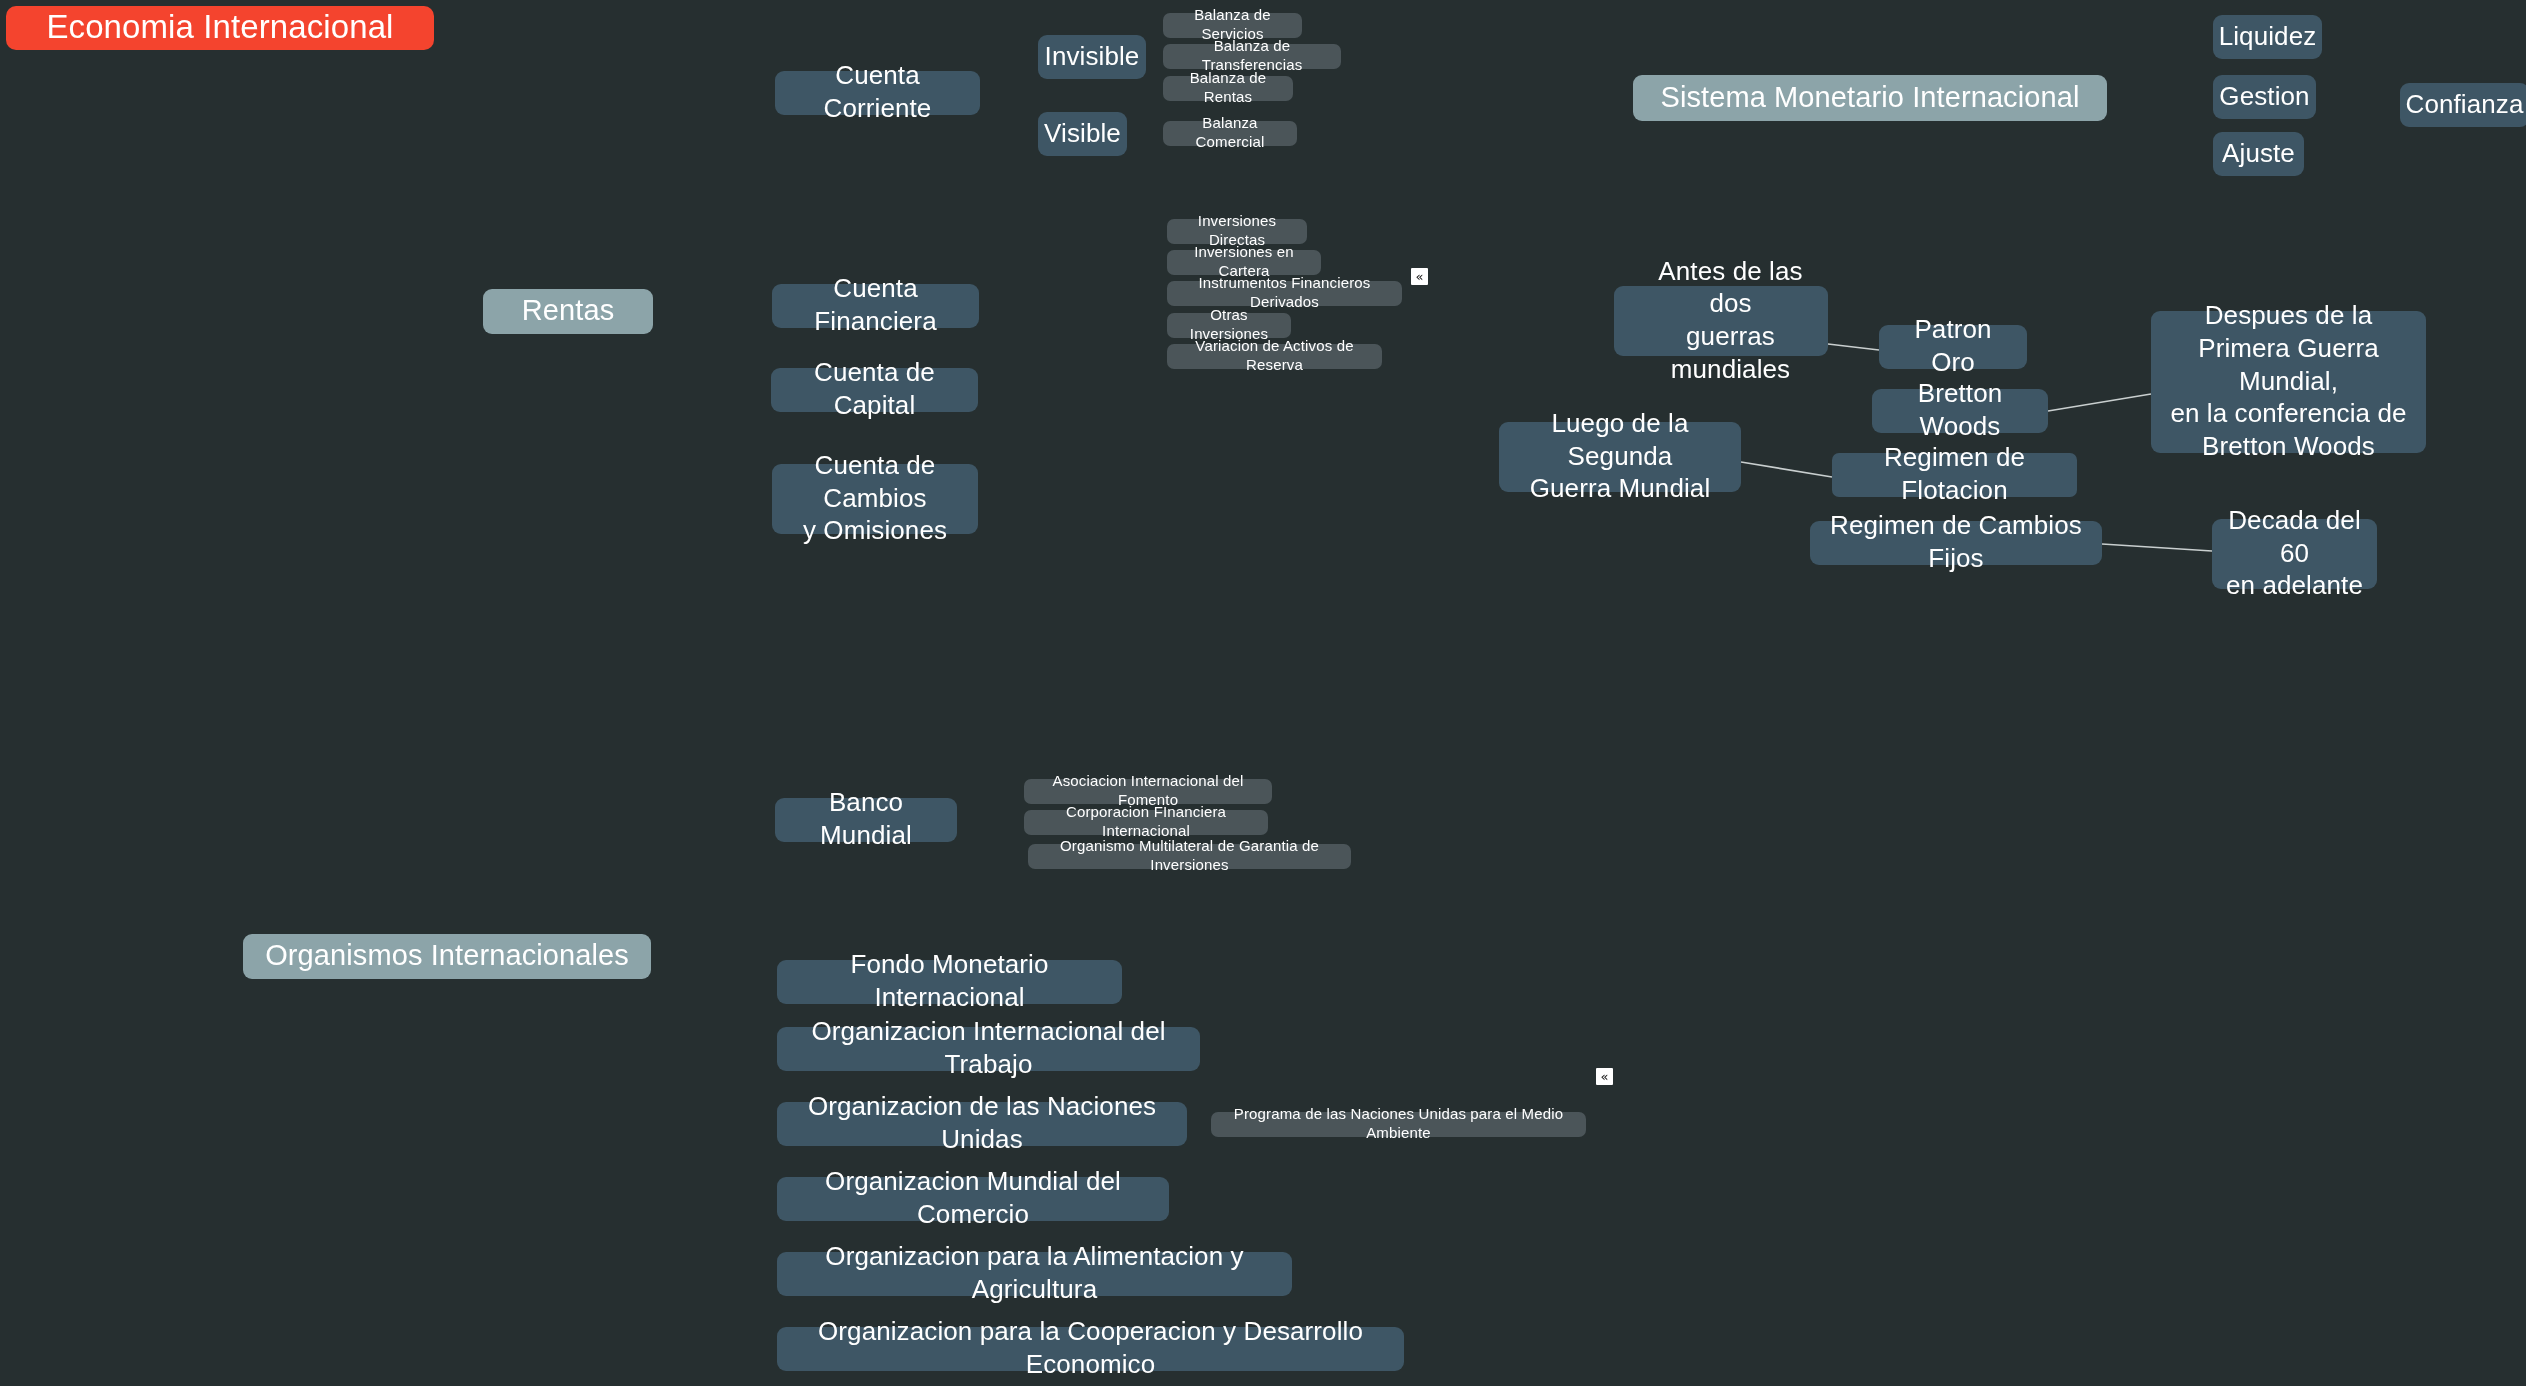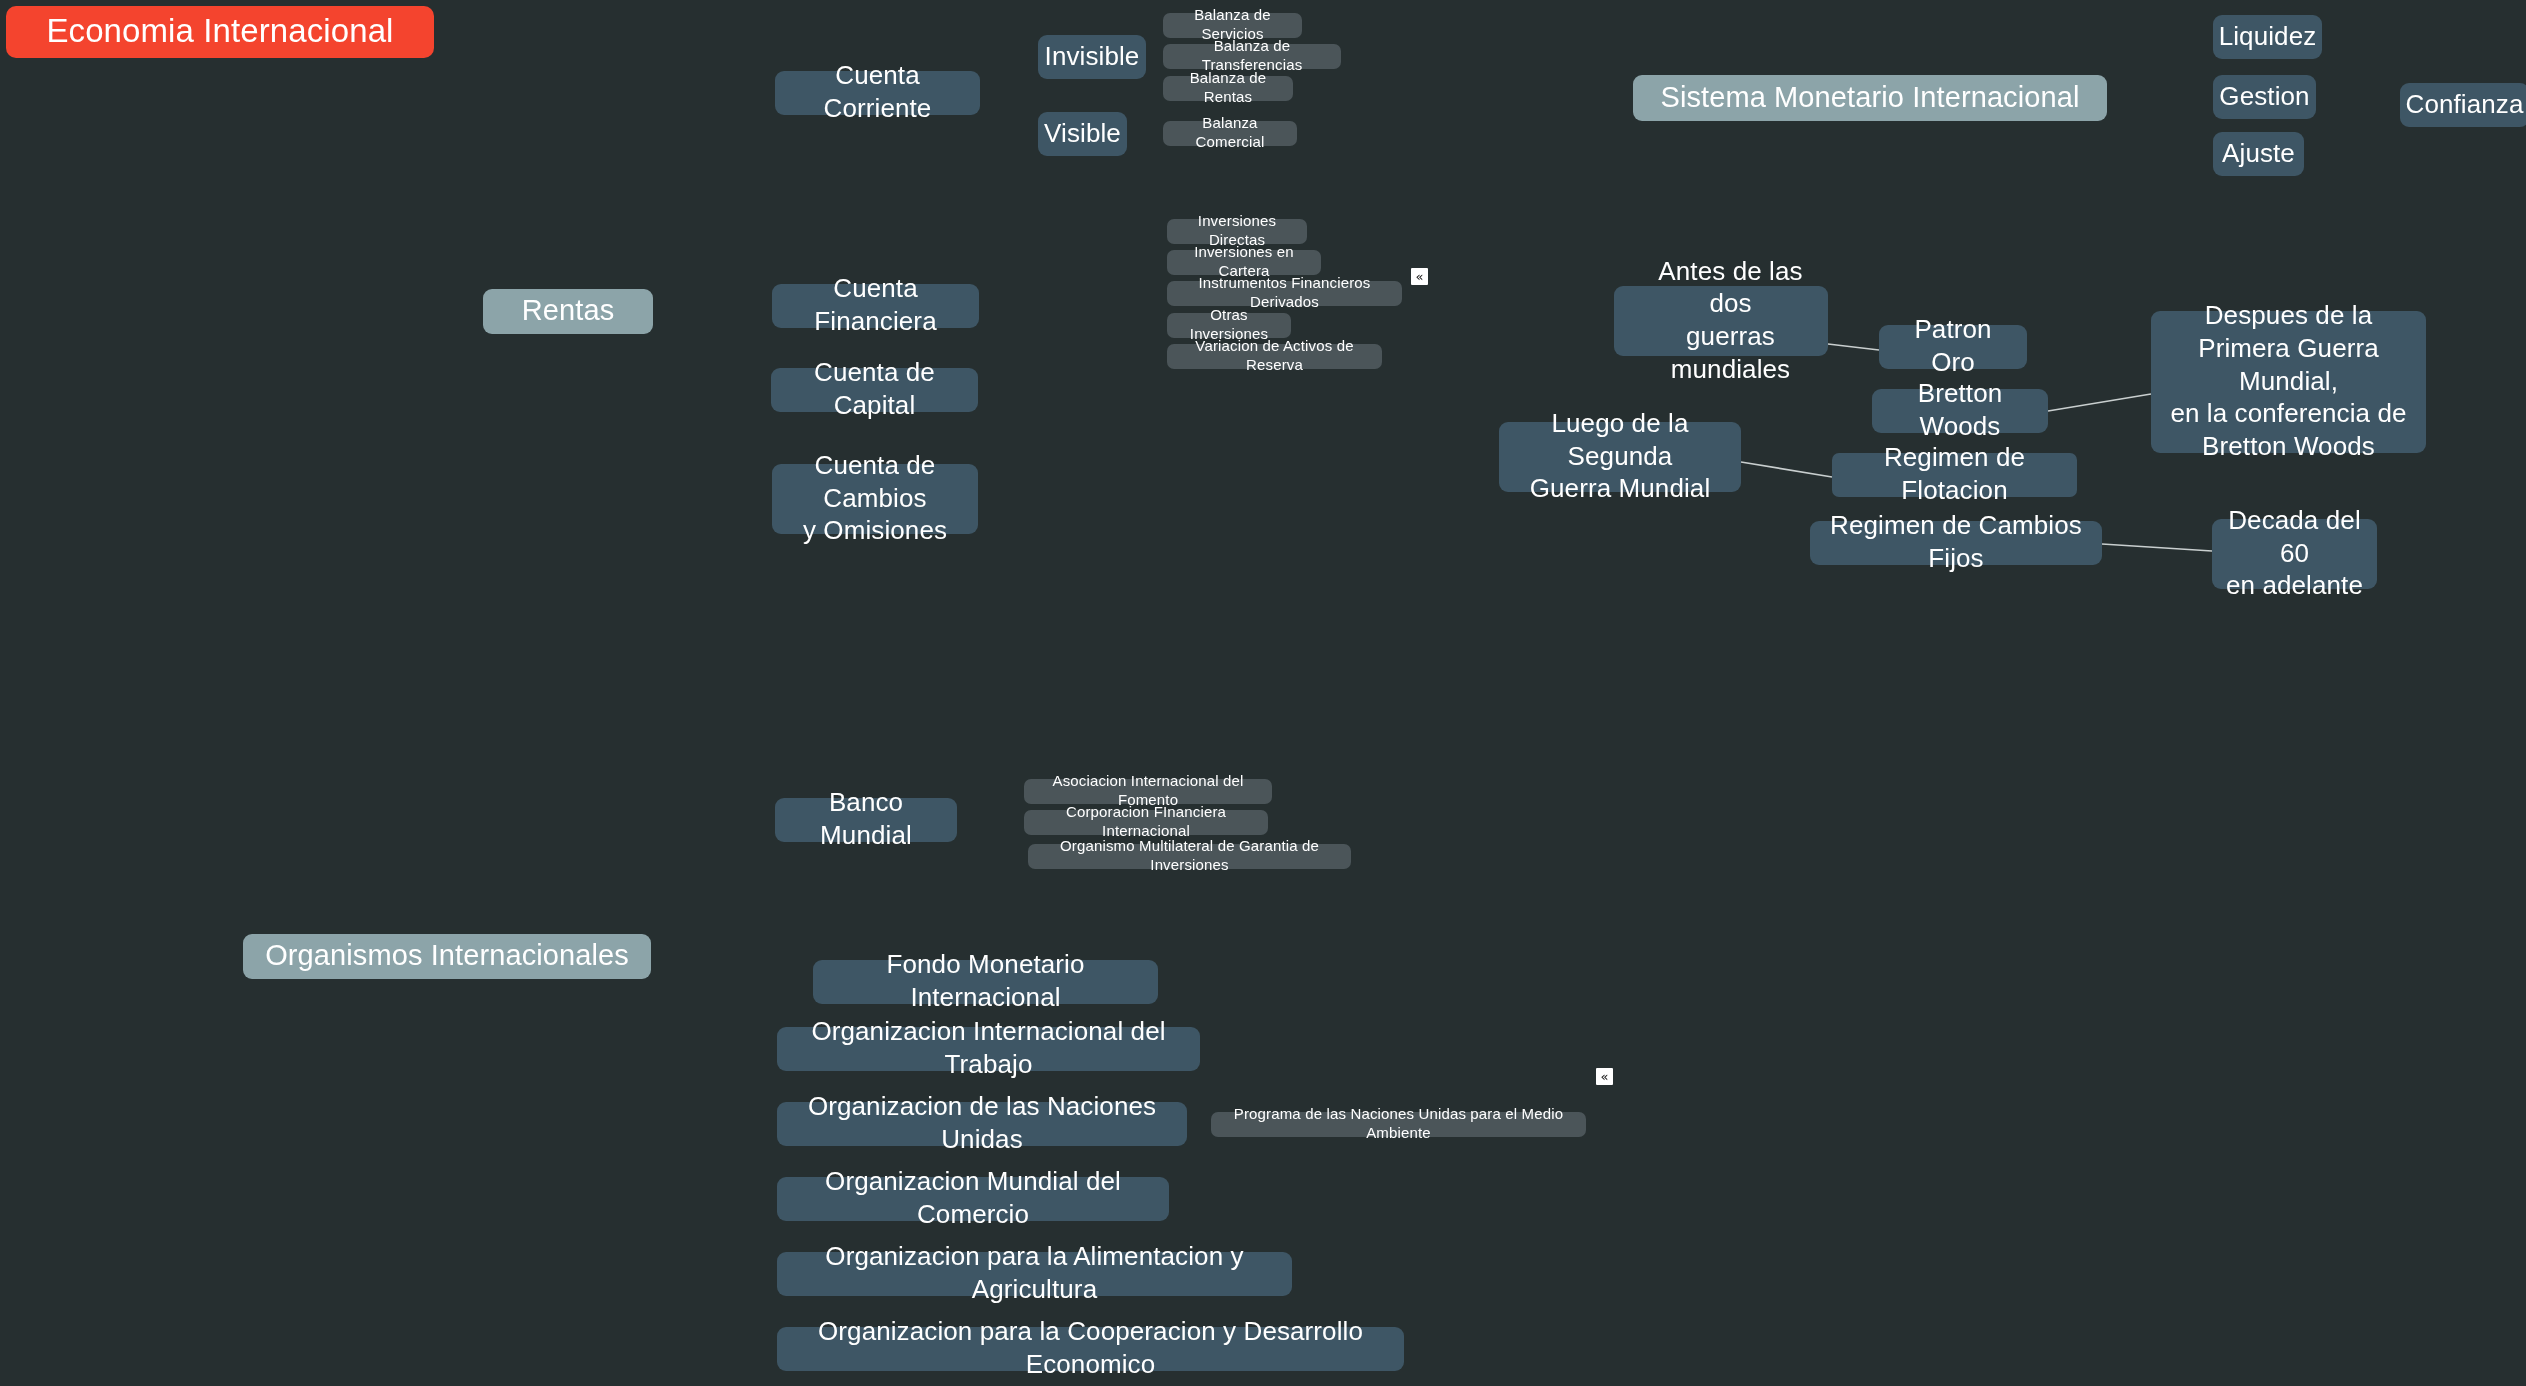--- a/index.html
+++ b/index.html
@@ -85,21 +85,21 @@
 </head>
 <body>
 
 <div id="canvas" style="width: 2526px; height: 1386px; background: rgb(38, 47, 48);">
   <svg id="edges" width="2526" height="1386" viewBox="0 0 2526 1386">
       <line x1="1828" y1="344" x2="1879" y2="350" stroke="#c9cfcf" stroke-width="1.6"></line>
       <line x1="2151" y1="394" x2="2048" y2="411" stroke="#c9cfcf" stroke-width="1.6"></line>
       <line x1="1741" y1="462" x2="1832" y2="477" stroke="#c9cfcf" stroke-width="1.6"></line>
       <line x1="2102" y1="544" x2="2212" y2="551" stroke="#c9cfcf" stroke-width="1.6"></line>
     </svg>
-<div class="node lvl-root" style="left: 6px; top: 6px; width: 428px; height: 52px; text-align: right;">Economia Internacional</div>
+<div class="node lvl-root" style="left: 6px; top: 6px; width: 428px; height: 44px; text-align: right;">Economia Internacional</div>
     <div class="node lvl-1" style="left: 483px; top: 289px; width: 170px; height: 45px;">Rentas</div>
     <div class="node lvl-1" style="left: 243px; top: 934px; width: 408px; height: 45px;">Organismos Internacionales</div>
     <div class="node lvl-1" style="left: 1633px; top: 75px; width: 474px; height: 46px;">Sistema Monetario Internacional</div>
     <div class="node lvl-2" style="left: 775px; top: 71px; width: 205px; height: 44px;">Cuenta Corriente</div>
     <div class="node lvl-2" style="left: 772px; top: 284px; width: 207px; height: 44px;">Cuenta Financiera</div>
     <div class="node lvl-2" style="left: 771px; top: 368px; width: 207px; height: 44px;">Cuenta de Capital</div>
     <div class="node lvl-2" style="left: 772px; top: 464px; width: 206px; height: 70px;">Cuenta de Cambios
 y Omisiones</div>
     <div class="node lvl-2" style="left: 1038px; top: 35px; width: 108px; height: 44px;">Invisible</div>
     <div class="node lvl-2" style="left: 1038px; top: 112px; width: 89px; height: 44px;">Visible</div>
@@ -109,21 +109,21 @@
     <div class="node lvl-3" style="left: 1163px; top: 121px; width: 134px; height: 25px;">Balanza Comercial</div>
     <div class="node lvl-3" style="left: 1167px; top: 219px; width: 140px; height: 25px;">Inversiones Directas</div>
     <div class="node lvl-3" style="left: 1167px; top: 250px; width: 154px; height: 25px;">Inversiones en Cartera</div>
     <div class="node lvl-3" style="left: 1167px; top: 281px; width: 235px; height: 25px;">Instrumentos Financieros Derivados</div>
     <div class="node lvl-3" style="left: 1167px; top: 313px; width: 124px; height: 25px;">Otras Inversiones</div>
     <div class="node lvl-3" style="left: 1167px; top: 344px; width: 215px; height: 25px;">Variacion de Activos de Reserva</div>
     <div class="node lvl-2" style="left: 775px; top: 798px; width: 182px; height: 44px;">Banco Mundial</div>
     <div class="node lvl-3" style="left: 1024px; top: 779px; width: 248px; height: 25px;">Asociacion Internacional del Fomento</div>
     <div class="node lvl-3" style="left: 1024px; top: 810px; width: 244px; height: 25px;">Corporacion FInanciera Internacional</div>
     <div class="node lvl-3" style="left: 1028px; top: 844px; width: 323px; height: 25px;">Organismo Multilateral de Garantia de Inversiones</div>
-    <div class="node lvl-2" style="left: 777px; top: 960px; width: 345px; height: 44px; margin-left: 36px;">Fondo Monetario Internacional</div>
+    <div class="node lvl-2" style="left: 777px; top: 960px; width: 345px; height: 44px;">Fondo Monetario Internacional</div>
     <div class="node lvl-2" style="left: 777px; top: 1027px; width: 423px; height: 44px;">Organizacion Internacional del Trabajo</div>
     <div class="node lvl-2" style="left: 777px; top: 1102px; width: 410px; height: 44px;">Organizacion de las Naciones Unidas</div>
     <div class="node lvl-2" style="left: 777px; top: 1177px; width: 392px; height: 44px;">Organizacion Mundial del Comercio</div>
     <div class="node lvl-2" style="left: 777px; top: 1252px; width: 515px; height: 44px;">Organizacion para la Alimentacion y Agricultura</div>
     <div class="node lvl-2" style="left: 777px; top: 1327px; width: 627px; height: 44px;">Organizacion para la Cooperacion y Desarrollo Economico</div>
     <div class="node lvl-3" style="left: 1211px; top: 1112px; width: 375px; height: 25px;">Programa de las Naciones Unidas para el Medio Ambiente</div>
     <div class="node lvl-2" style="left: 2213px; top: 15px; width: 109px; height: 44px;">Liquidez</div>
     <div class="node lvl-2" style="left: 2213px; top: 75px; width: 103px; height: 44px;">Gestion</div>
     <div class="node lvl-2" style="left: 2213px; top: 132px; width: 91px; height: 44px;">Ajuste</div>
     <div class="node lvl-2" style="left: 2400px; top: 83px; width: 129px; height: 44px;">Confianza</div>

